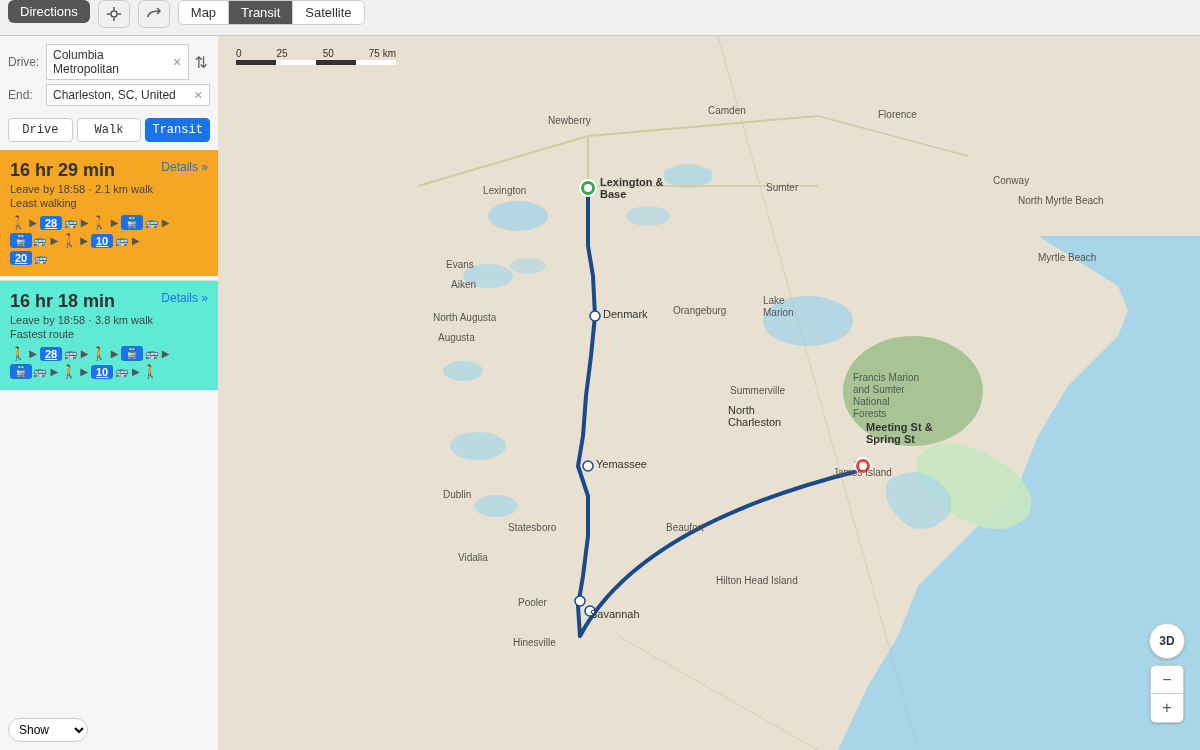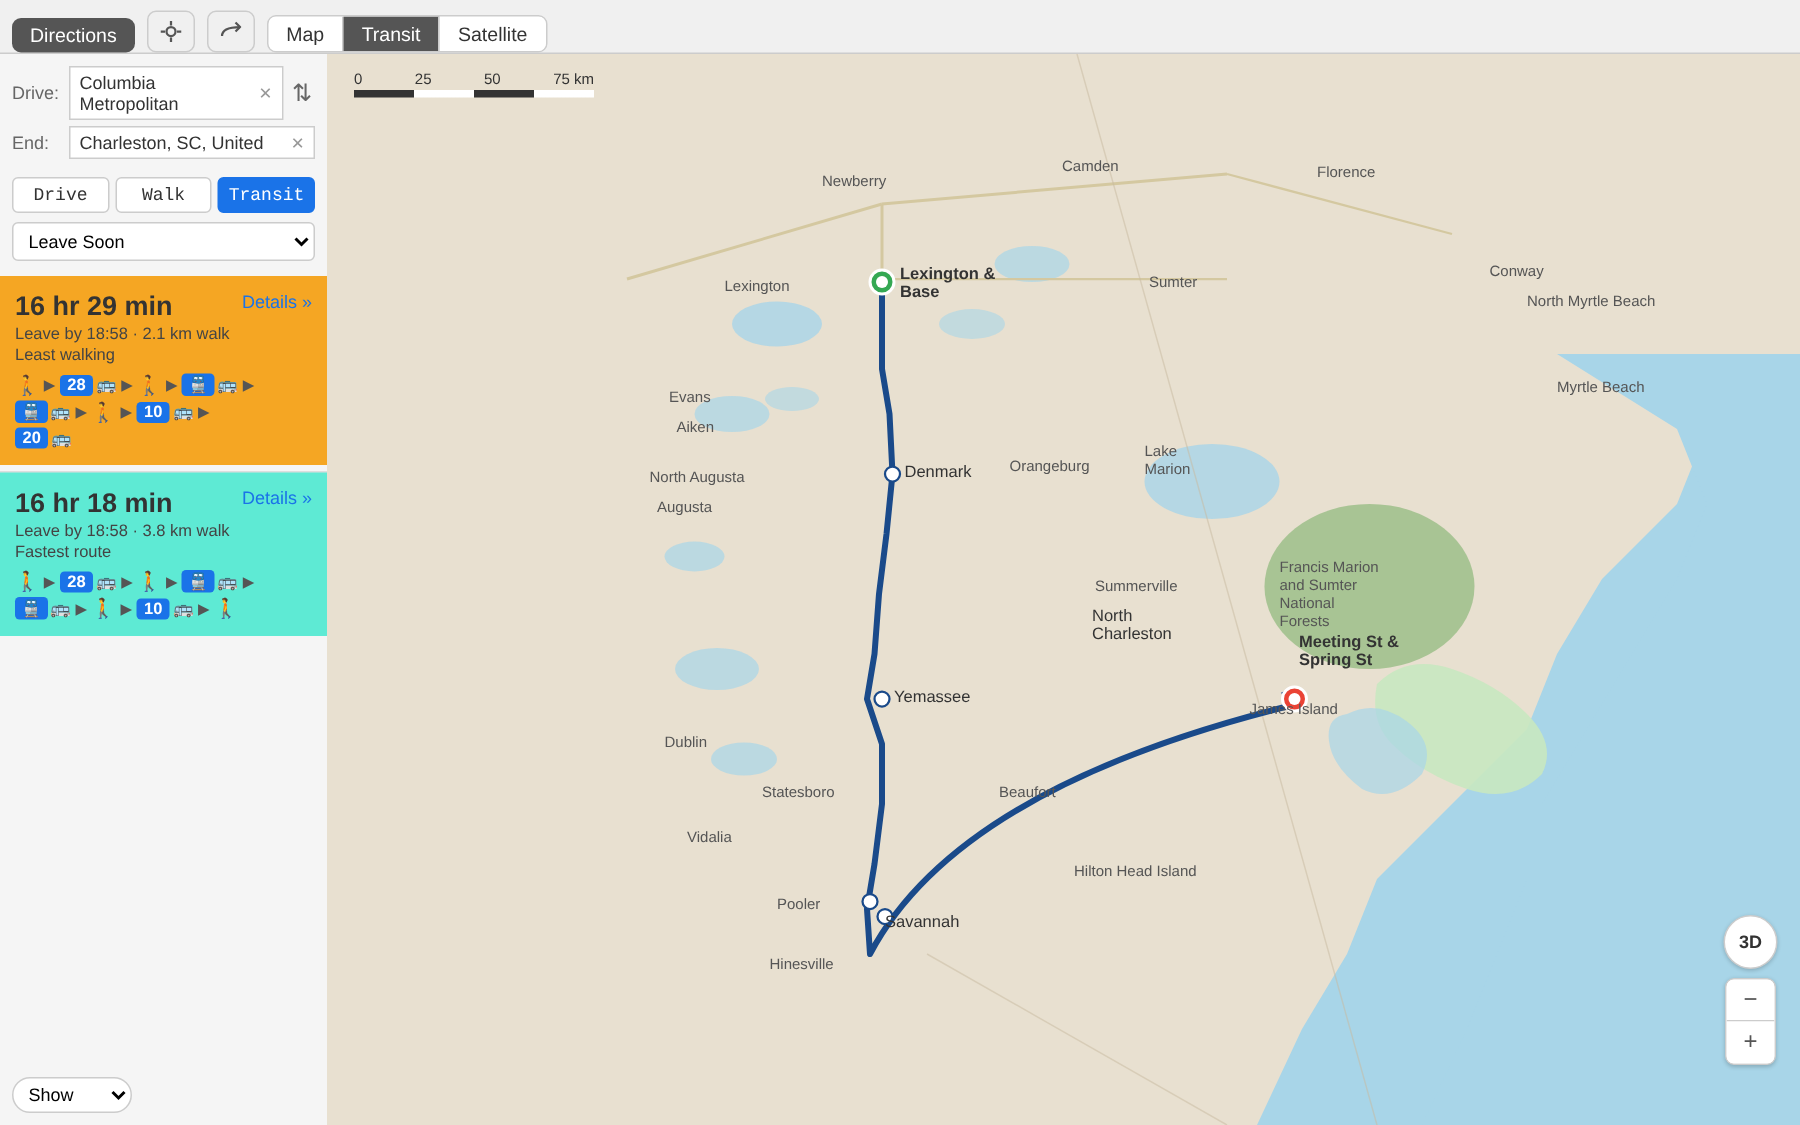--- a/index.html
+++ b/index.html
@@ -4,21 +4,21 @@
   <style>
     * { box-sizing: border-box; margin: 0; padding: 0; }
     body { font-family: -apple-system, BlinkMacSystemFont, 'Helvetica Neue', sans-serif; width: 1200px; height: 750px; overflow: hidden; display: flex; flex-direction: column; }
 
     
     #toolbar {
       height: 36px;
       background: #f0f0f0;
       border-bottom: 1px solid #ccc;
       display: flex;
-      align-items: flex-end;
+      align-items: flex-start;
       padding: 0 8px;
       gap: 8px;
       flex-shrink: 0;
     }
     #directions-btn {
       background: #555;
       color: white;
       border: none;
       border-radius: 6px;
       padding: 4px 12px;
@@ -243,20 +243,21 @@
       justify-content: center;
       font-size: 11px;
     }
     .bus-badge {
       background: #1a73e8;
       color: white;
       border-radius: 3px;
       padding: 1px 5px;
       font-size: 11px;
       font-weight: bold;
+      text-decoration: underline;
     }
     .arrow {
       color: #555;
       font-size: 10px;
       margin: 0 1px;
     }
     .walk-icon { font-size: 13px; }
     .train-badge {
       display: inline-flex;
       align-items: center;
@@ -312,21 +313,21 @@
       width: 160px;
       height: 6px;
       border: 2px solid #333;
       border-top: none;
       position: relative;
     }
 
     
     #map-controls {
       position: absolute;
-      bottom: 40px;
+      bottom: 27px;
       right: 15px;
       display: flex;
       flex-direction: column;
       gap: 6px;
       align-items: center;
     }
     .map-ctrl-btn {
       width: 36px; height: 36px;
       background: white;
       border: 1px solid #ccc;
@@ -425,23 +426,20 @@
         </div>
       </div>
     </div>
 
     <div id="mode-btns">
       <button class="mode-btn">Drive</button>
       <button class="mode-btn">Walk</button>
       <button class="mode-btn active">Transit</button>
     </div>
 
-    <select id="leave-select">
-      <option>Leave Soon</option>
-    </select>
 
     <div class="route-option selected">
       <div class="route-header">
         <span class="route-time">16 hr 29 min</span>
         <a class="route-details-link">Details »</a>
       </div>
       <div class="route-info">Leave by 18:58 · 2.1 km walk</div>
       <div class="route-tag">Least walking</div>
 
       <div class="transit-steps">

